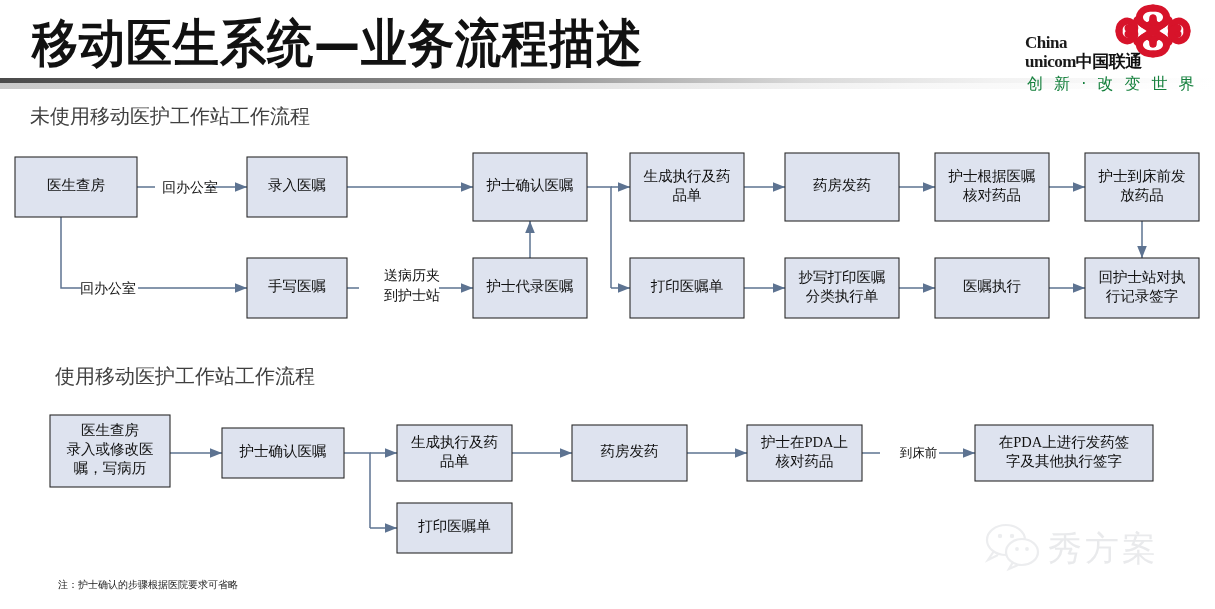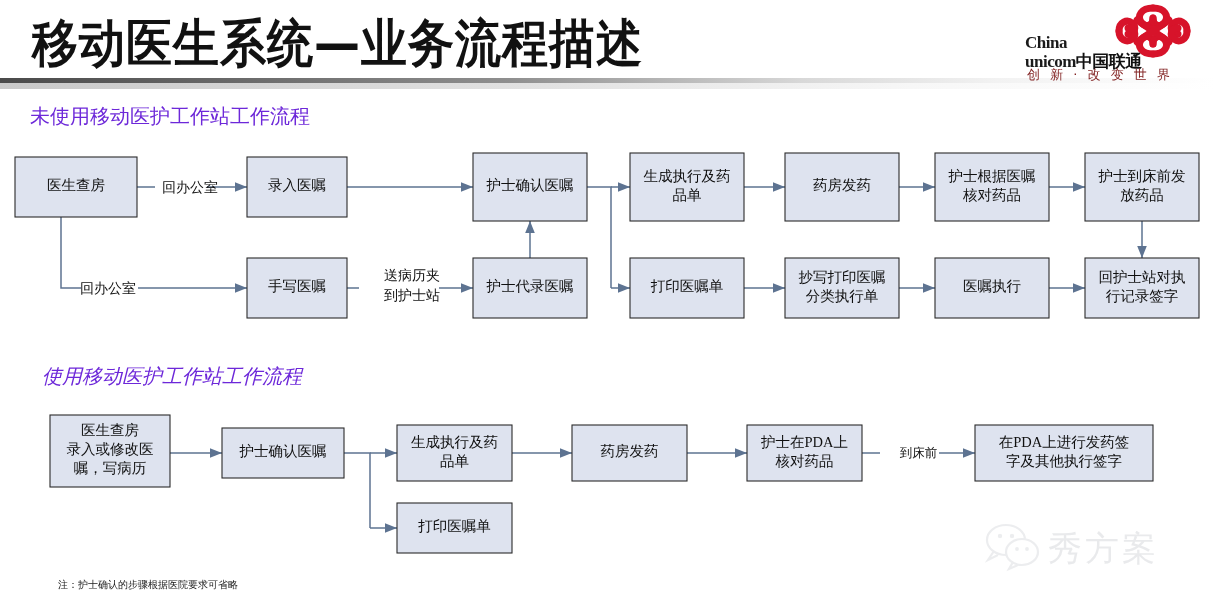--- a/index.html
+++ b/index.html
@@ -33,34 +33,34 @@
   #logo-mark{position:absolute;right:10px;top:0px;}
   #logo-text{
     position:absolute;left:6px;top:32px;
     font-family:Liberation Serif, serif;
     font-weight:bold;font-size:17px;line-height:17px;color:#1a1a1a;
     letter-spacing:-0.5px;
   }
   #logo-text .cn{color:#111;}
   #logo-text .ln2{margin-top:2px;}
   #logo-tag{
-    position:absolute;left:8px;top:64px;
-    font-size:13px;color:#7f1d1d;letter-spacing:3px;
+    position:absolute;left:8px;top:72px;
+    font-size:16px;color:#15803d;letter-spacing:3px;
     font-family:"DejaVu Sans","Liberation Sans",sans-serif;
   }
   
   .section-header{
     position:absolute;
-    color:#6d28d9;
+    color:#404040;
     font-size:20px;
     font-family:"Liberation Serif","DejaVu Serif",serif;
     white-space:nowrap;
   }
   #section-1-header{left:30px;top:103px;}
-  #section-2-header{left:42px;top:363px;font-style:italic;}
+  #section-2-header{left:55px;top:363px;}
   
   #footnote{
     position:absolute;left:58px;top:578px;
     font-size:10px;color:#1a1a1a;white-space:nowrap;
   }
   
   #watermark{
     position:absolute;left:982px;top:520px;width:225px;height:66px;
     opacity:.30;
   }

